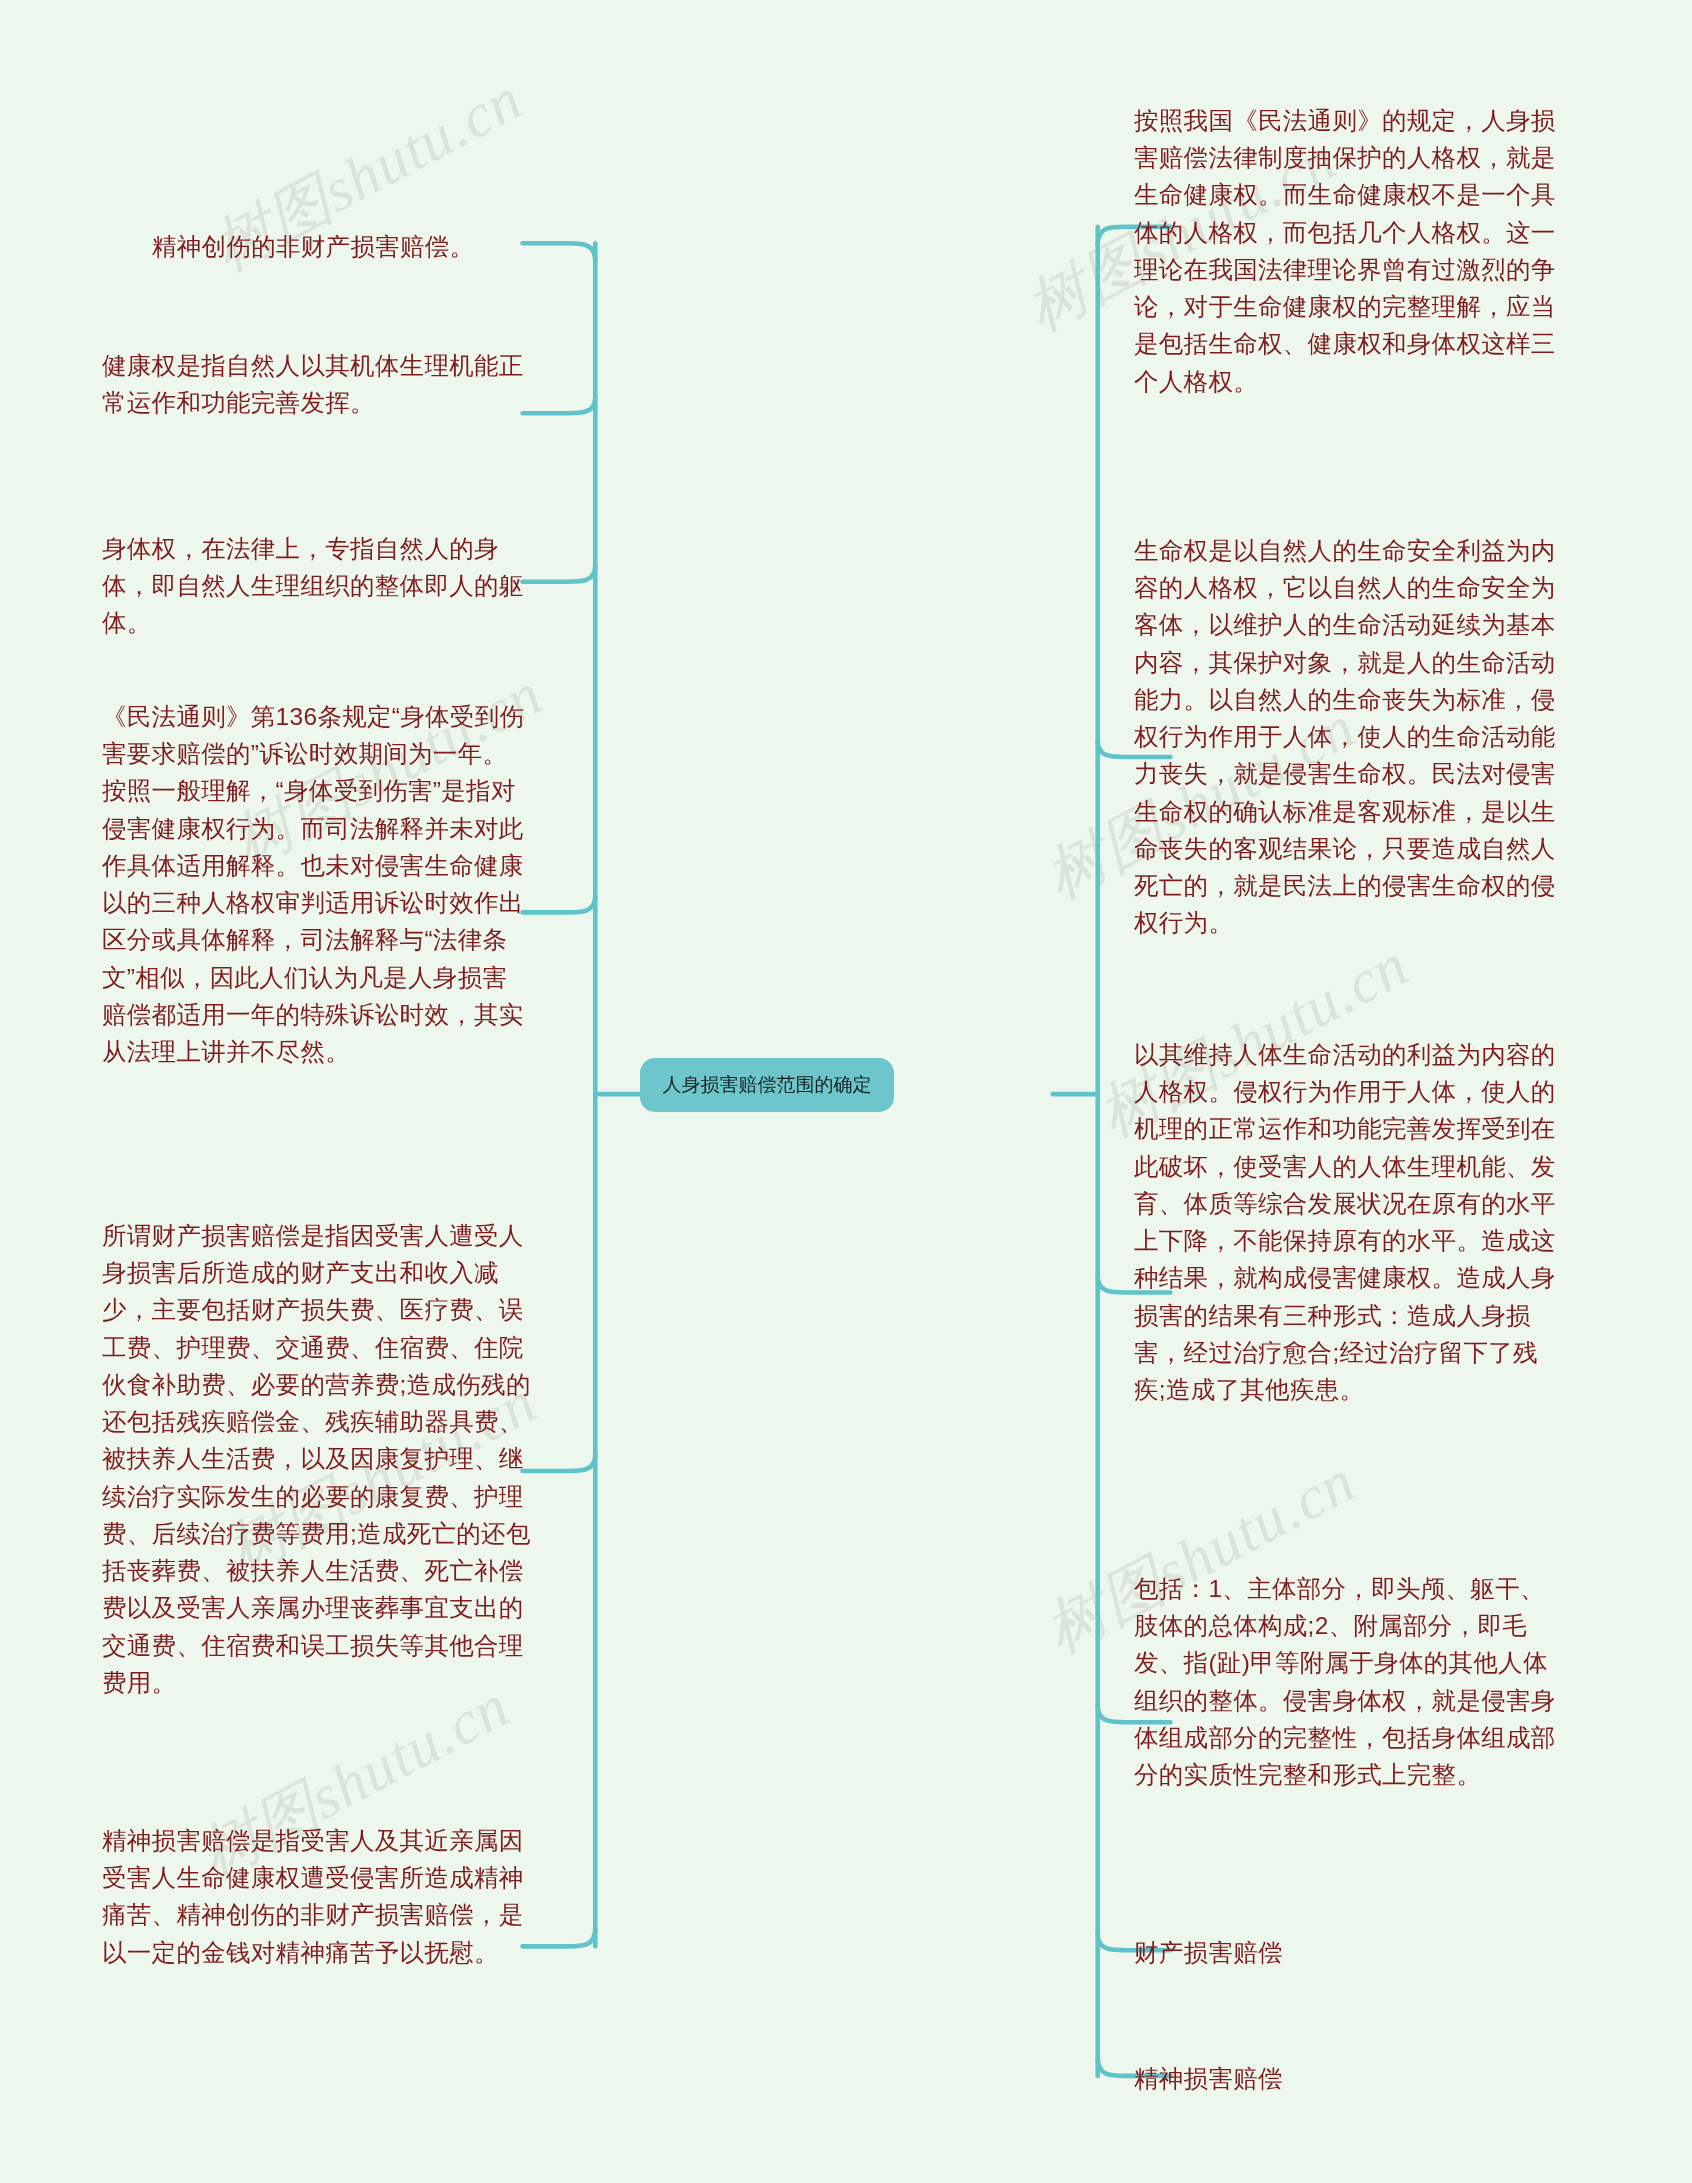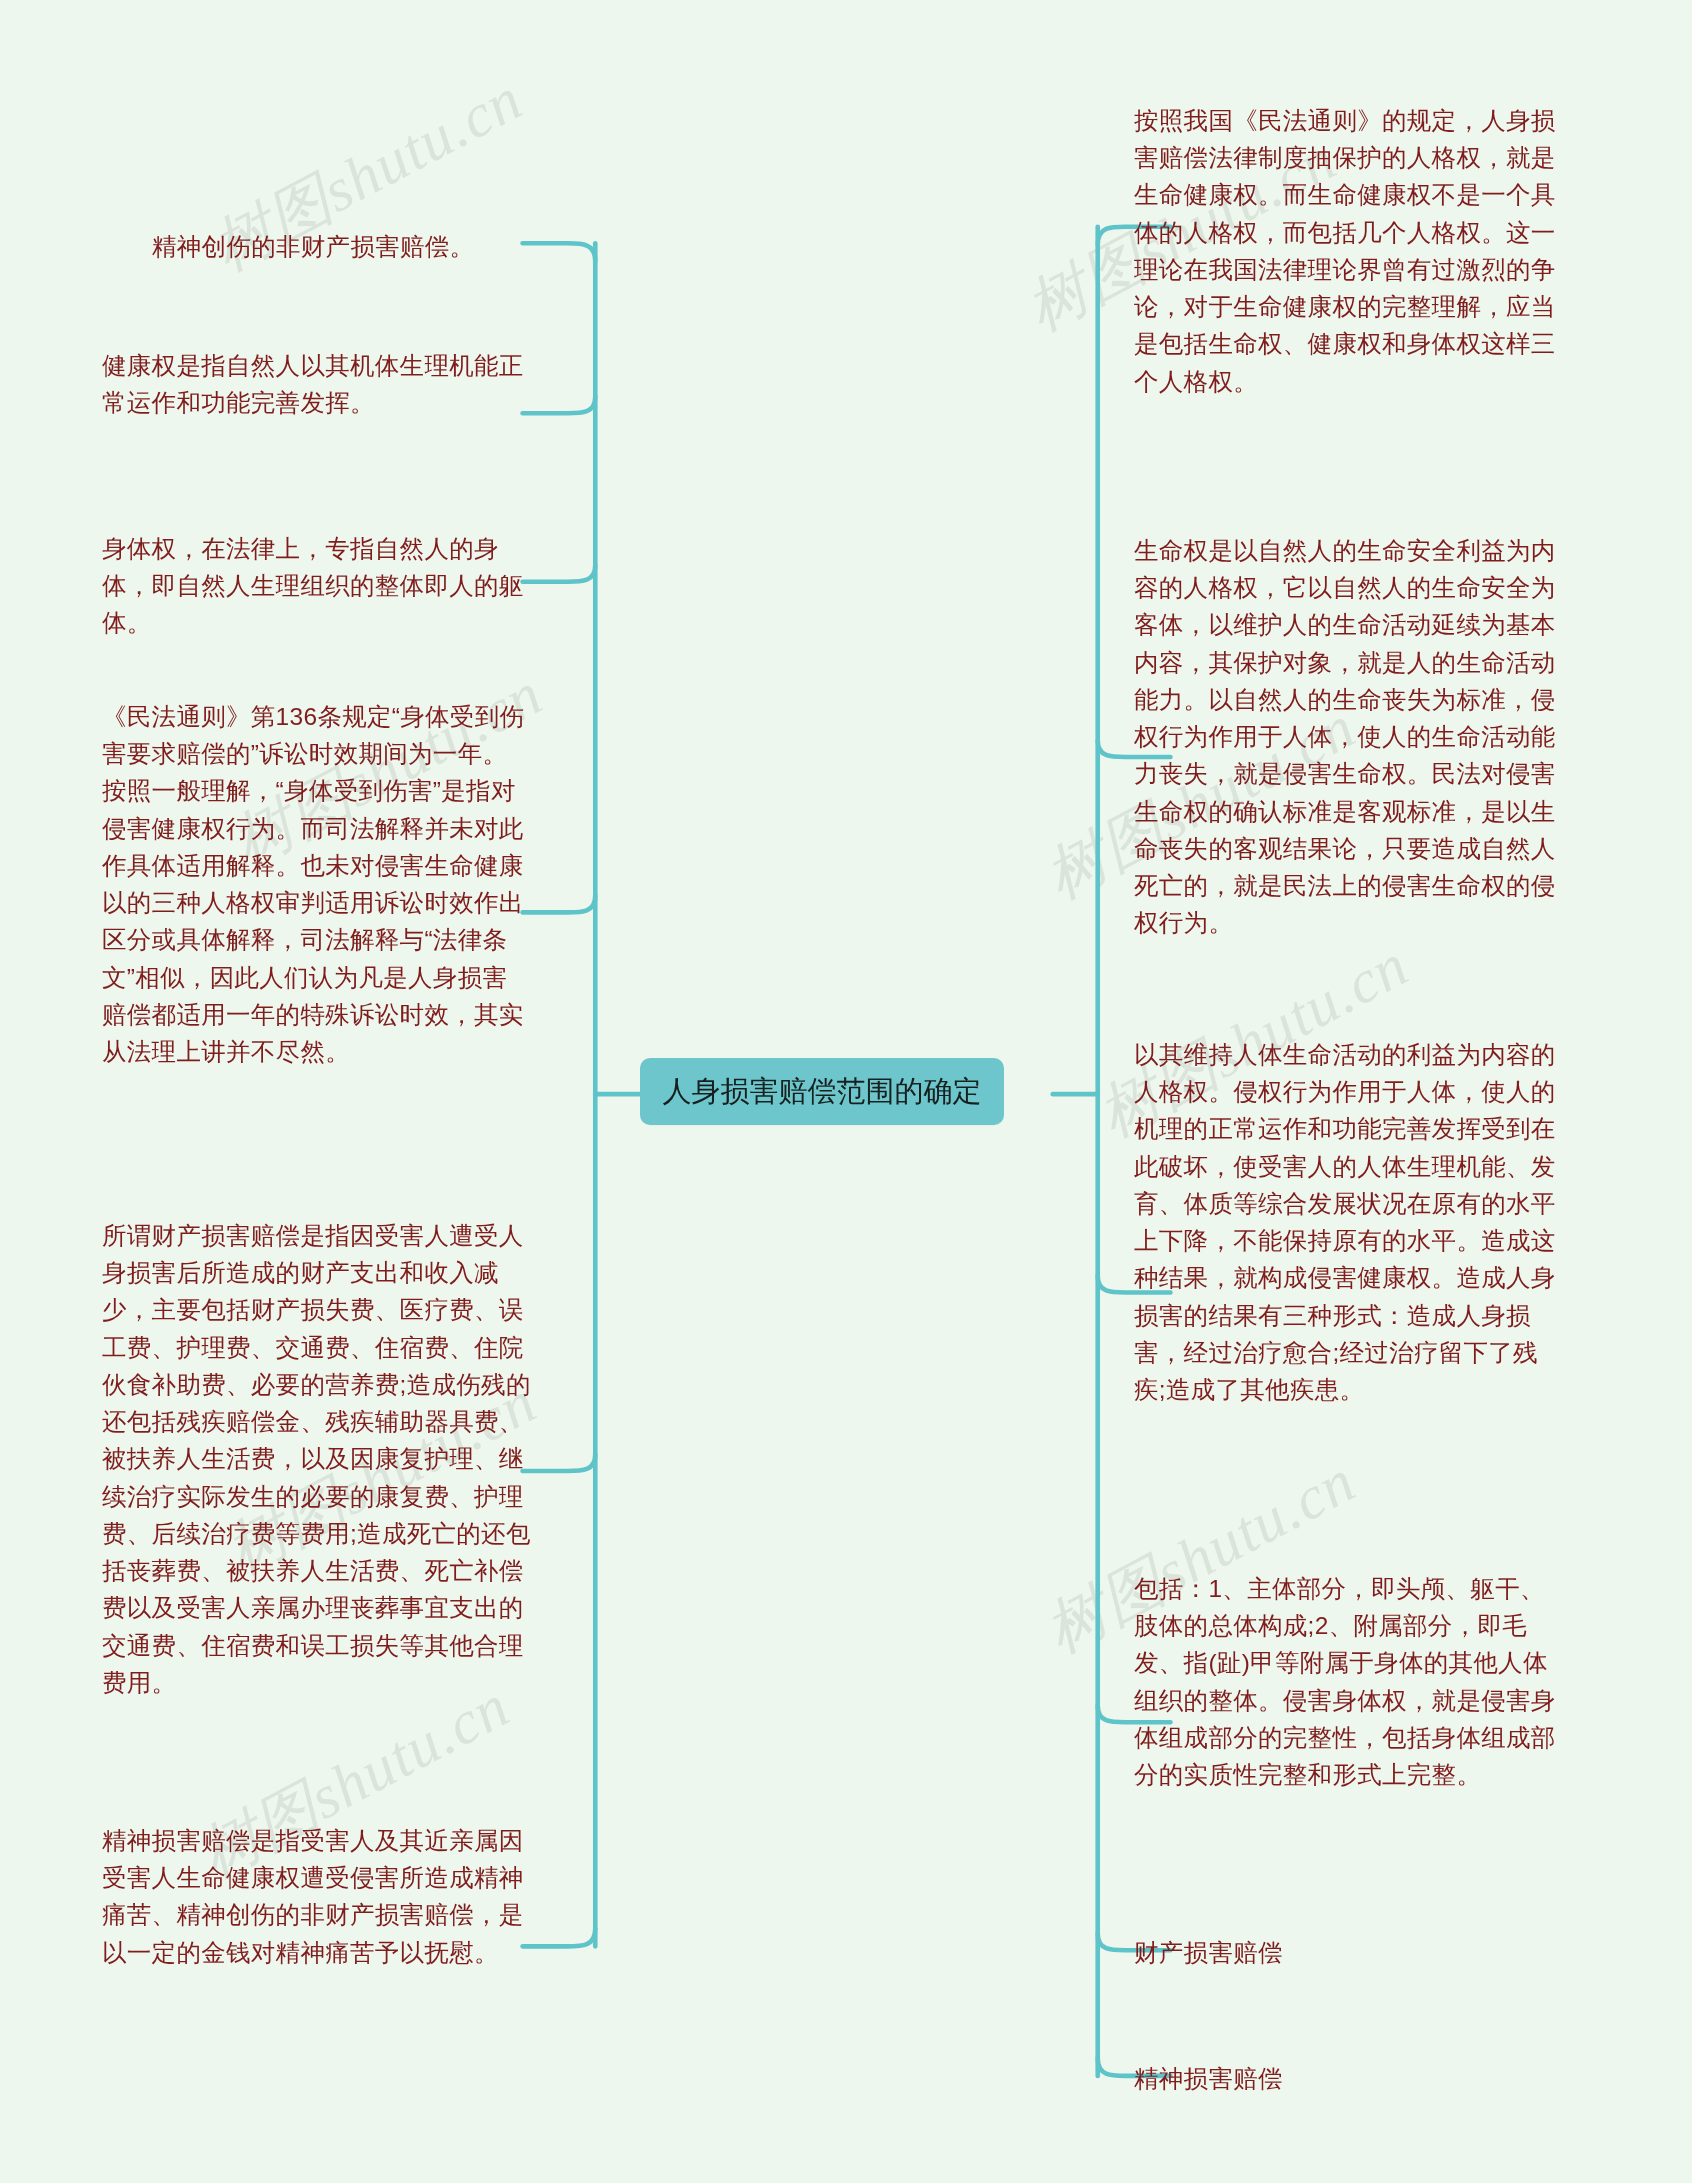--- a/index.html
+++ b/index.html
@@ -61,23 +61,23 @@
     word-break: break-all;
   }
 
   .node-left   { text-align: left; }
   .node-right  { text-align: left; }
 
   .center-node {
     position: absolute;
     z-index: 4;
     background: #6ec6cd;
-    border-radius: 10px;
+    border-radius: 15px;
     color: #16201f;
-    font-size: 29px;
+    font-size: 19px;
     line-height: 1.3;
     padding: 14.5px 22.5px;
     white-space: nowrap;
     box-sizing: border-box;
     box-shadow: 0 0.7px 0 rgba(0,0,0,0.04);
   }
 </style>
 </head>
 <body>
 

